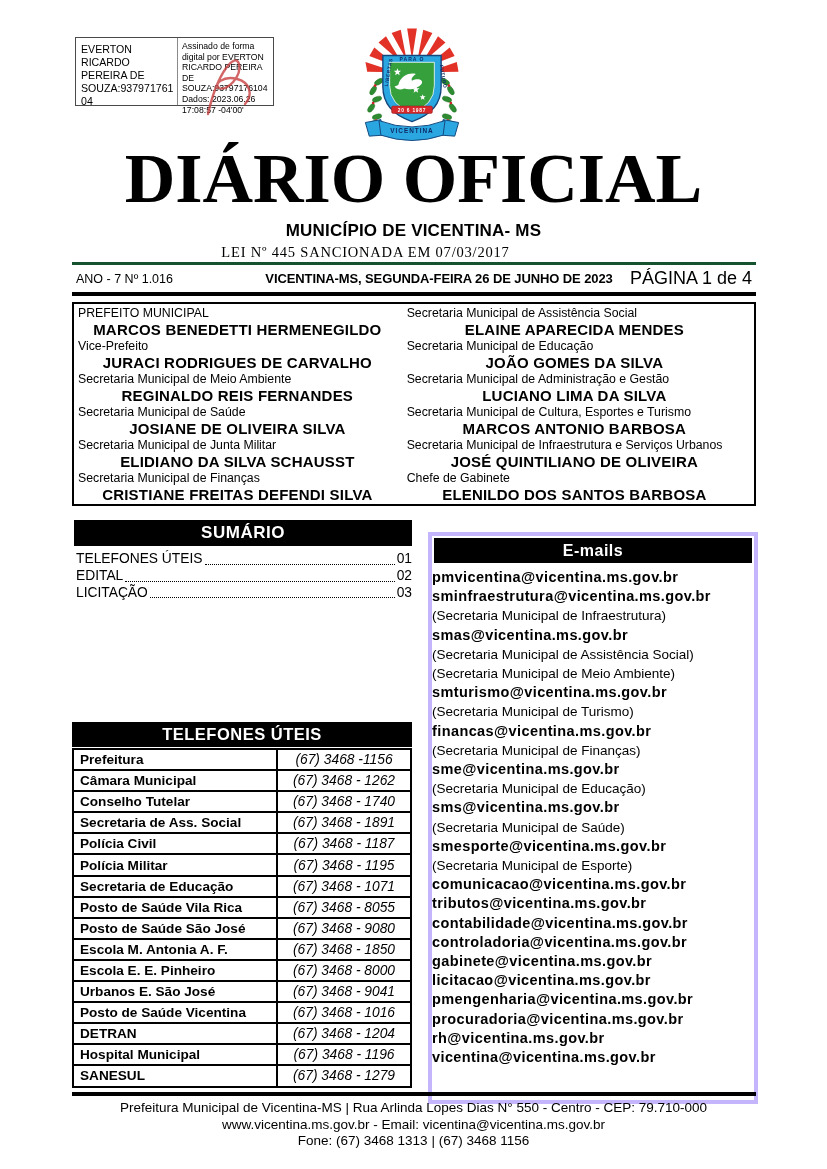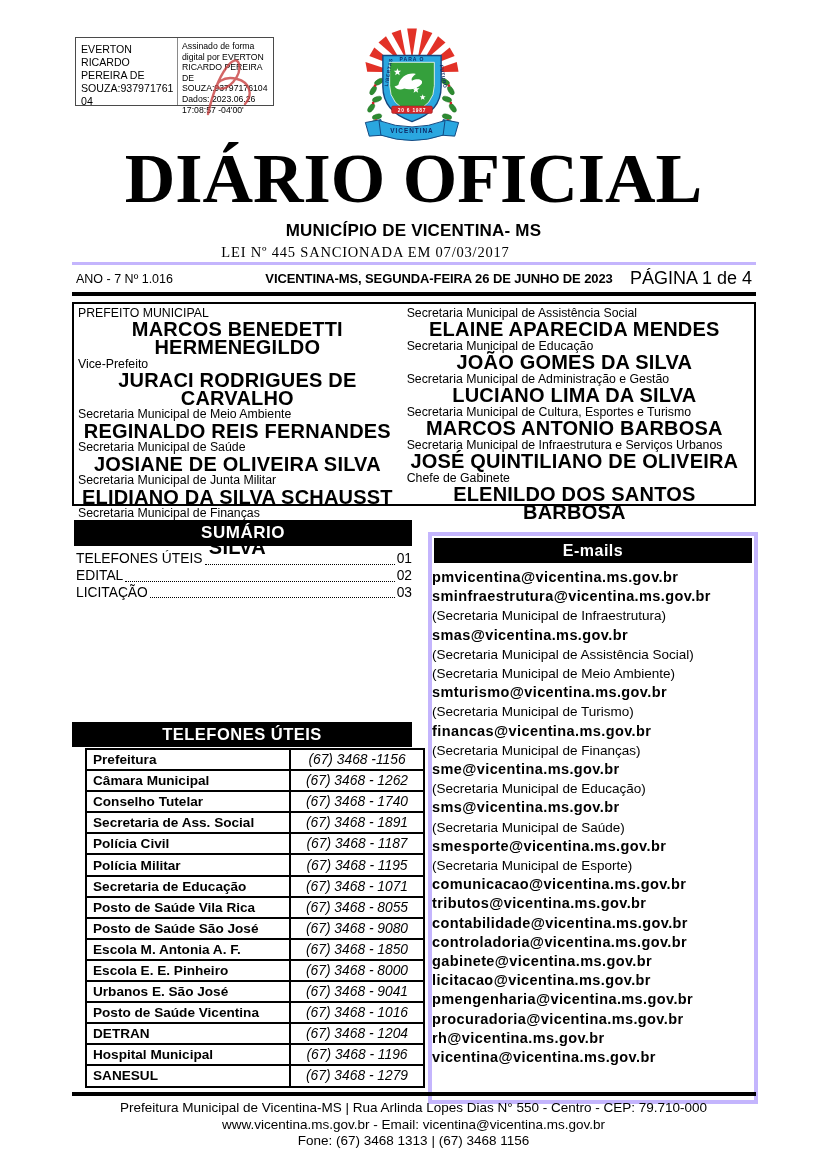--- a/index.html
+++ b/index.html
@@ -22,48 +22,48 @@
   .masthead-title{position:absolute;left:0;width:827px;top:144px;text-align:center;
         font-family:"Liberation Serif",serif;font-weight:bold;font-size:70px;line-height:70px;
         letter-spacing:0px;}
   .muni-line{position:absolute;left:0;width:827px;top:221px;text-align:center;
         font-size:17px;font-weight:bold;letter-spacing:0.2px;}
   .law-line{position:absolute;left:0;width:731px;top:244px;text-align:center;
         font-family:"Liberation Serif",serif;font-size:14.5px;letter-spacing:0.8px;}
 
   
   .info-bar{position:absolute;left:72px;top:262px;width:684px;height:34px;box-sizing:border-box;
-        border-top:3px solid #c4b5fd;border-bottom:4px solid #000;display:flex;align-items:center;
+        border-top:3px solid #14532d;border-bottom:4px solid #000;display:flex;align-items:center;
         padding:0 4px;}
   .info-edition{width:178px;font-size:12.5px;}
   .info-date{flex:1;text-align:center;font-size:13px;font-weight:bold;letter-spacing:-0.1px;}
   .info-page{width:128px;text-align:right;font-size:18px;}
 
   
   .officials{position:absolute;left:72px;top:302px;width:684px;height:204px;box-sizing:border-box;
         border:2px solid #000;display:flex;padding:2px 12px 0 4px;}
   .off-col{box-sizing:border-box;}
   .off-col.left{width:49.5%;padding-right:10px;}
   .off-col.right{width:50.5%;}
   .off-role{font-size:12.3px;line-height:15.4px;text-align:left;}
-  .off-name{font-size:20px;font-weight:bold;line-height:17.6px;text-align:center;letter-spacing:0.2px;}
+  .off-name{font-size:15px;font-weight:bold;line-height:17.6px;text-align:center;letter-spacing:0.2px;}
 
   
   .black-bar{background:#000;color:#fff;font-weight:bold;text-align:center;letter-spacing:0.5px;}
   .sum-bar{position:absolute;left:74px;top:520px;width:338px;height:26px;font-size:17px;line-height:26px;}
   .tel-bar{position:absolute;left:72px;top:722px;width:340px;height:25px;font-size:16.5px;line-height:25px;}
 
   
   .sum-list{position:absolute;left:76px;top:551px;width:336px;}
   .sum-item{display:flex;align-items:baseline;font-size:13.8px;line-height:16.8px;}
   .sum-dots{flex:1;border-bottom:1.8px dotted #000;margin:0 2px 3px 2px;align-self:flex-end;}
 
   
   .tel-table{position:absolute;left:72px;top:748px;width:340px;border-collapse:collapse;
-        table-layout:fixed;margin-left:13px;}
+        table-layout:fixed;}
   .tel-table td{border:2px solid #000;height:19.1px;padding:0;}
   .tel-table td.t-name{font-weight:bold;font-size:13.6px;padding-left:6px;width:58%;}
   .tel-table td.t-phone{font-style:italic;font-size:13.8px;text-align:center;}
 
   
   .emails-box{position:absolute;left:428px;top:532px;width:330px;height:572px;box-sizing:border-box;
         border:4px solid #c4b5fd;background:#fff;}
   .em-header{margin:2px;height:25px;font-size:16px;line-height:25px;}
   .em-body{padding-top:3px;text-align:left;}
   .em-email{font-size:14.5px;font-weight:bold;line-height:19.2px;letter-spacing:0.4px;}

